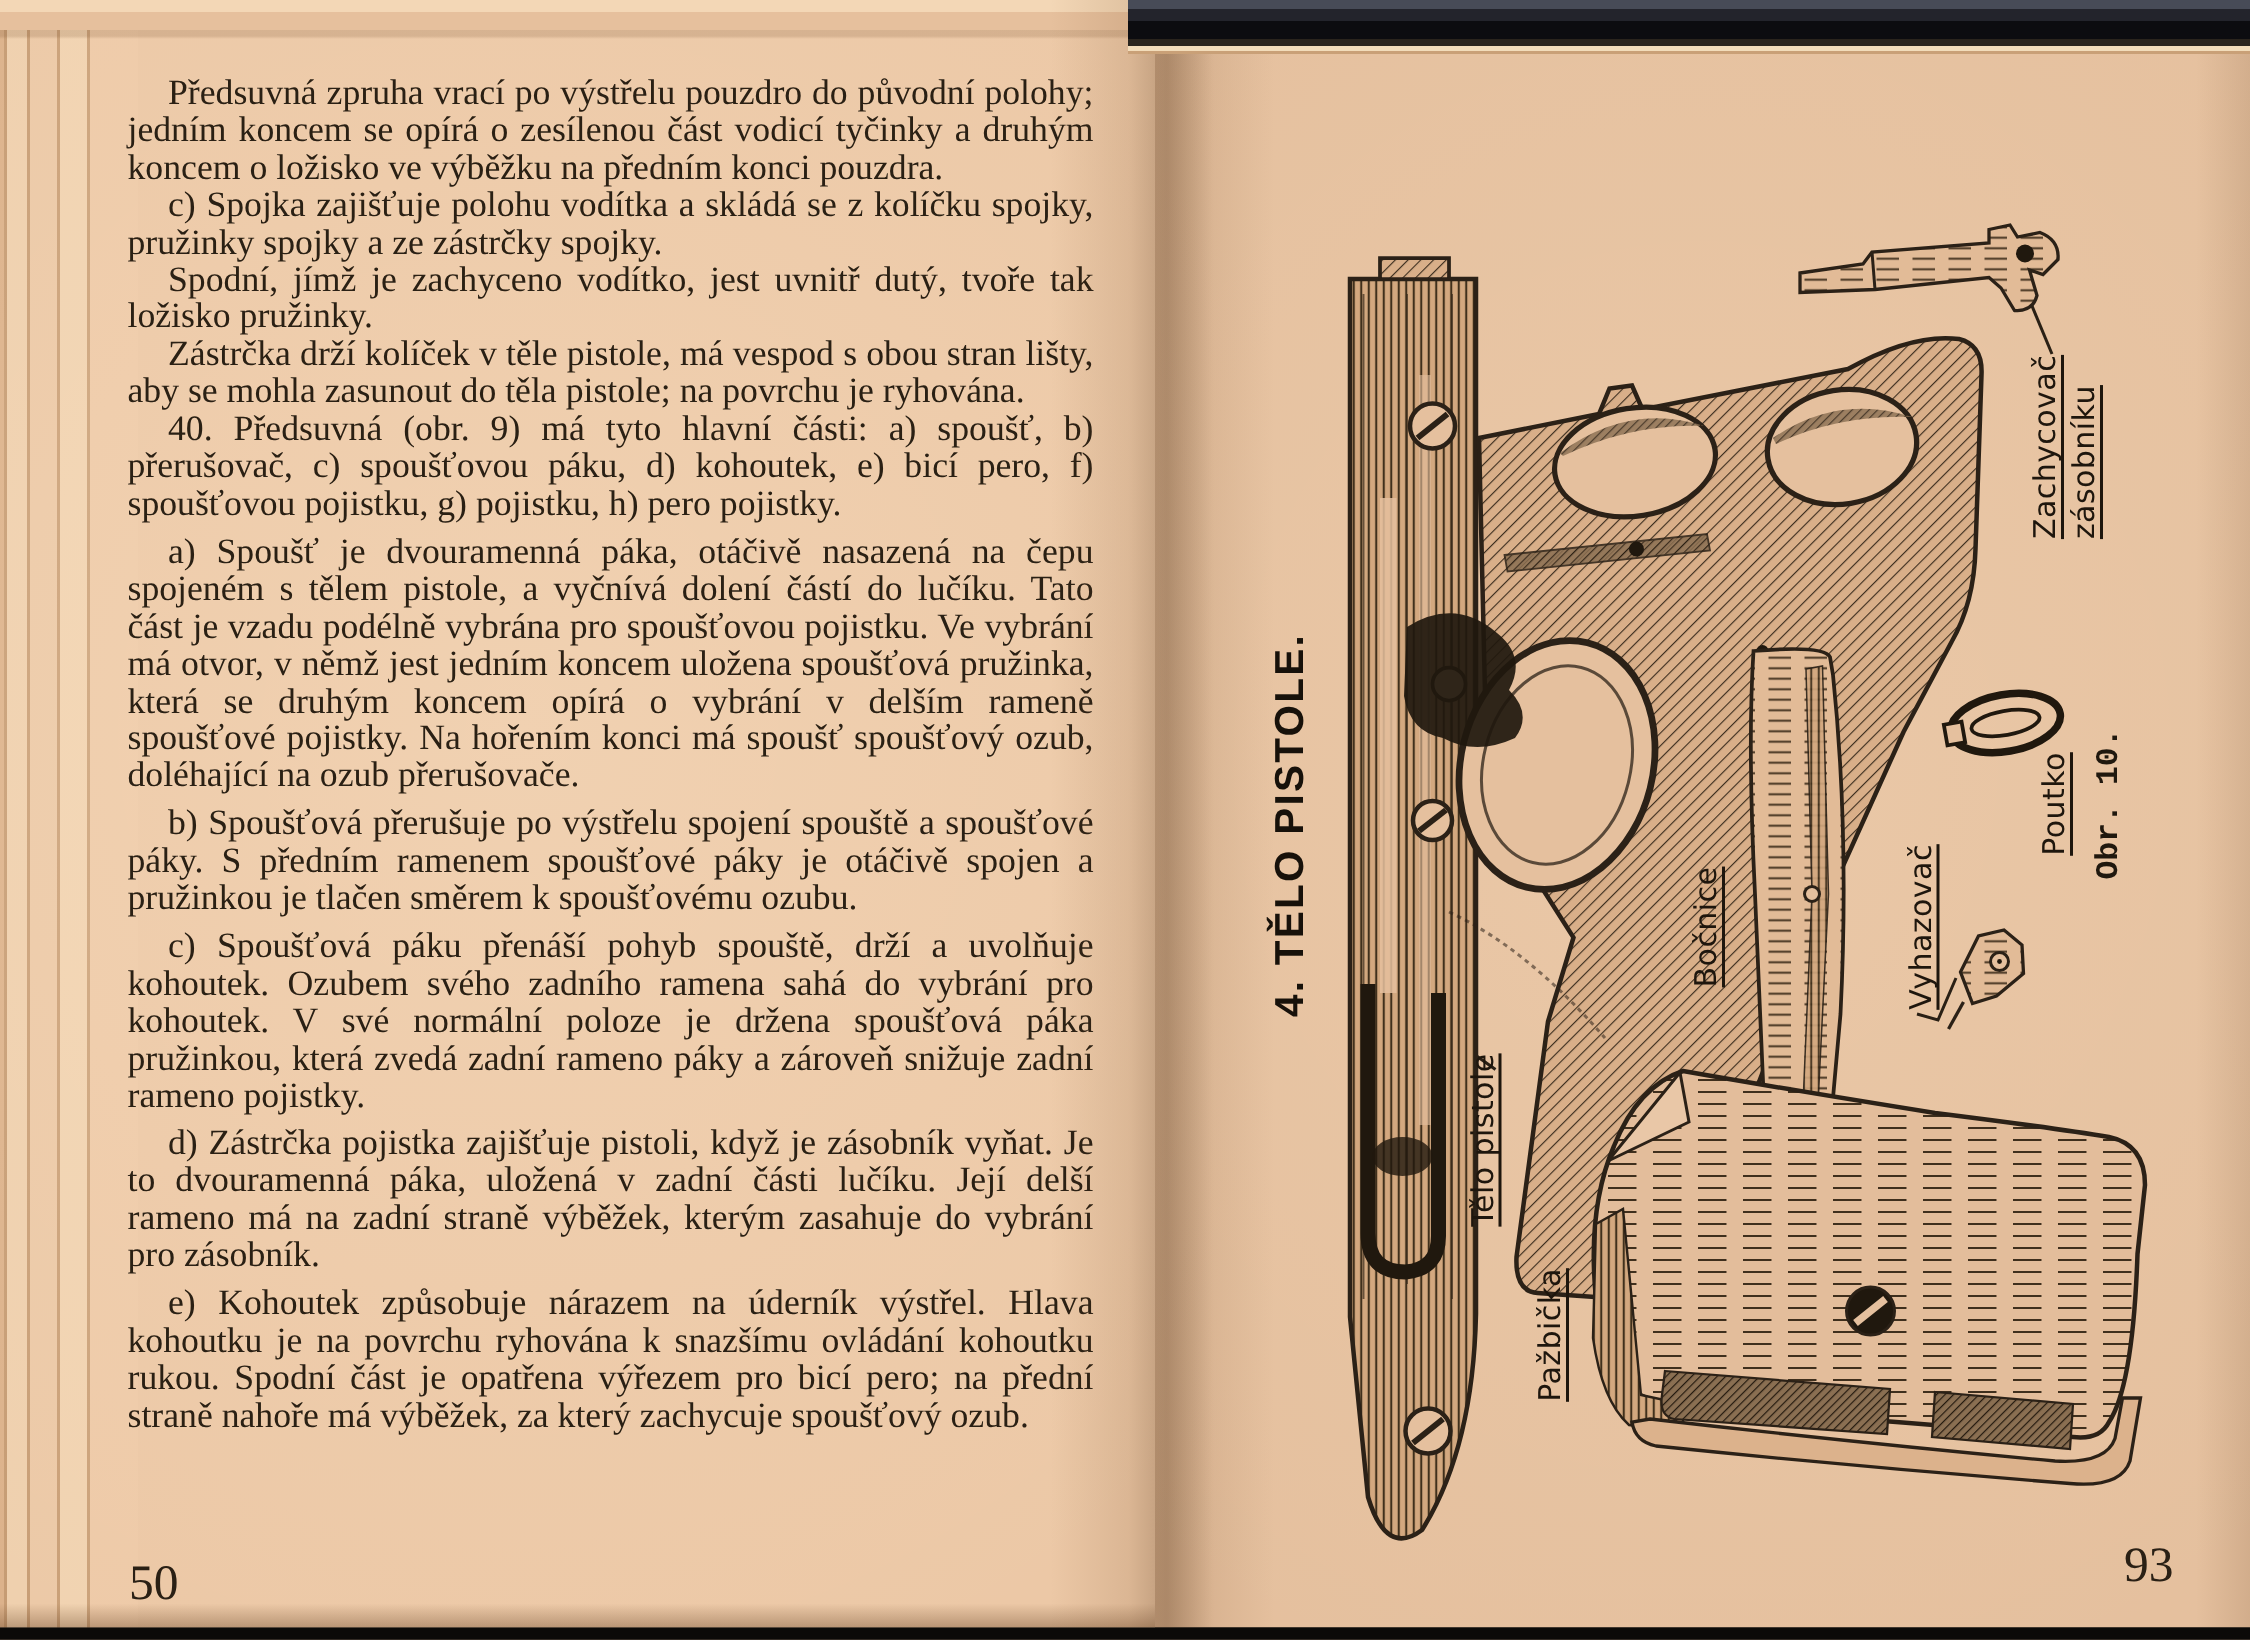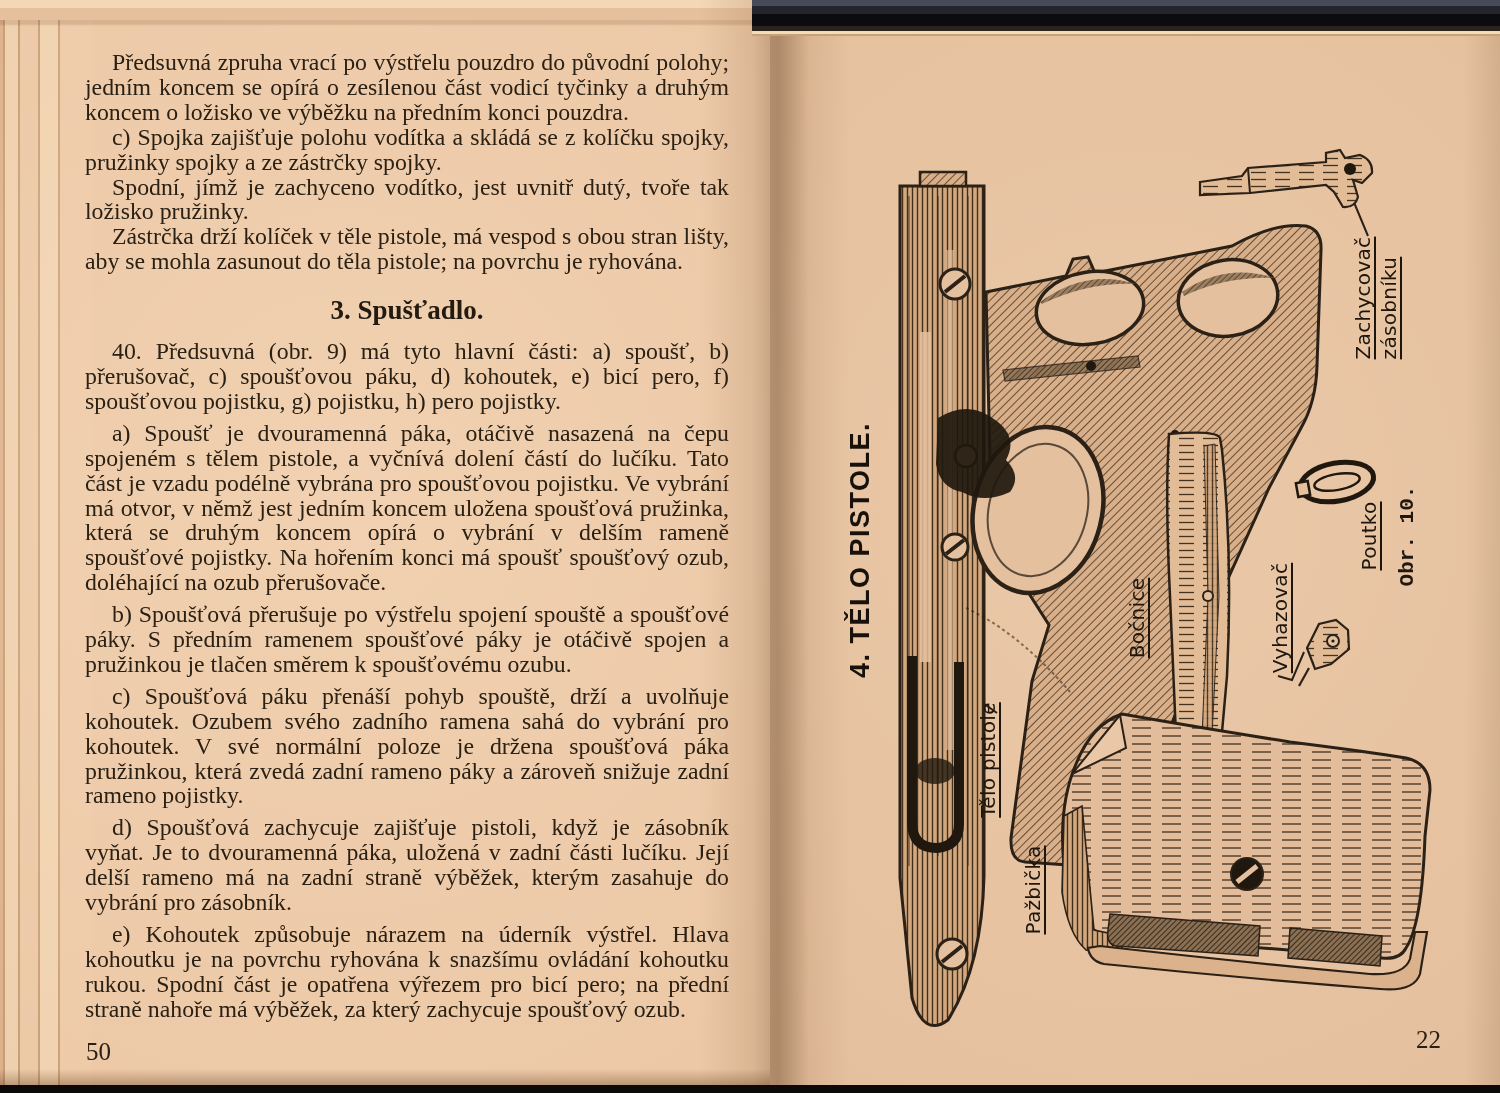--- a/index.html
+++ b/index.html
@@ -22,21 +22,21 @@
 
   .text-col { position:absolute; left:85px; top:50px; width:644px;
       font-size:23.8px; line-height:24.9px; color:#2a2014; text-align:justify;
       text-rendering:optimizeLegibility; }
   .para { margin:0; text-indent:27px; }
   .para.sp { margin-top:7px; }
   .sec-heading { margin:24px 0 16px; text-align:center; font-size:27px; font-weight:700;
       color:#241b10; }
   .b { font-weight:400; }
 
-  .pagenum { position:absolute; font-family:"Liberation Serif", serif; font-size:25px; color:#2a2015; }
+  .pagenum { position:absolute; font-family:"Liberation Serif", serif; font-size:33px; color:#2a2015; }
   .pagenum.pl { left:86px; top:1038px; }
   .pagenum.pr { left:646px; top:990px; }
 
   
   .gutter-shadow { position:absolute; left:700px; top:0; width:150px; height:1085px; pointer-events:none;
       background:linear-gradient(90deg, rgba(0,0,0,0) 0, rgba(115,72,36,.14) 35%, rgba(86,52,24,.30) 52%, rgba(115,72,36,.10) 72%, rgba(0,0,0,0) 100%); }
 
   
   .page-right { position:absolute; left:770px; top:36px; width:730px; height:1049px;
       background:
@@ -75,26 +75,25 @@
 <body>
 
 <div class="scan">
 
   <div class="page-left">
     <div class="text-col" id="left-col">
         <p class="para"><span class="b">Předsuvná zpruha</span><span> vrací po výstřelu pouzdro do původní polohy; jedním koncem se opírá o zesílenou část vodicí tyčinky a druhým koncem o ložisko ve výběžku na předním konci pouzdra.</span></p>
         <p class="para"><span>c) Spojka zajišťuje polohu vodítka a skládá se z kolíčku spojky, pružinky spojky a ze zástrčky spojky.</span></p>
         <p class="para"><span class="b">Spodní,</span><span> jímž je zachyceno vodítko, jest uvnitř dutý, tvoře tak ložisko pružinky.</span></p>
         <p class="para"><span class="b">Zástrčka</span><span> drží kolíček v těle pistole, má vespod s obou stran lišty, aby se mohla zasunout do těla pistole; na povrchu je ryhována.</span></p>
-        <h3 class="sec-heading">3. Spušťadlo.</h3>
         <p class="para"><span class="b">40.</span><span> Předsuvná (</span><span class="b">obr. 9</span><span>) má tyto hlavní části: a) spoušť, b) přerušovač, c) spoušťovou páku, d) kohoutek, e) bicí pero, f) spoušťovou pojistku, g) pojistku, h) pero pojistky.</span></p>
         <p class="para sp"><span>a) </span><span class="b">Spoušť</span><span> je dvouramenná páka, otáčivě nasazená na čepu spojeném s tělem pistole, a vyčnívá dolení částí do lučíku. Tato část je vzadu podélně vybrána pro spoušťovou pojistku. Ve vybrání má otvor, v němž jest jedním koncem uložena spoušťová pružinka, která se druhým koncem opírá o vybrání v delším rameně spoušťové pojistky. Na hořením konci má spoušť spoušťový ozub, doléhající na ozub přerušovače.</span></p>
         <p class="para sp"><span>b) </span><span class="b">Spoušťová</span><span> přerušuje po výstřelu spojení spouště a spoušťové páky. S předním ramenem spoušťové páky je otáčivě spojen a pružinkou je tlačen směrem k spoušťovému ozubu.</span></p>
         <p class="para sp"><span>c) </span><span class="b">Spoušťová páku</span><span> přenáší pohyb spouště, drží a uvolňuje kohoutek. Ozubem svého zadního ramena sahá do vybrání pro kohoutek. V své normální poloze je držena spoušťová páka pružinkou, která zvedá zadní rameno páky a zároveň snižuje zadní rameno pojistky.</span></p>
-        <p class="para sp"><span>d) </span><span class="b">Spoušťová zachycuje</span><span> zajišťuje pistoli, když je zásobník vyňat. Je to dvouramenná páka, uložená v zadní části lučíku. Její delší rameno má na zadní straně výběžek, kterým zasahuje do vybrání pro zásobník.</span></p>
+        <p class="para sp"><span>d) </span><span class="b">Zástrčka pojistka</span><span> zajišťuje pistoli, když je zásobník vyňat. Je to dvouramenná páka, uložená v zadní části lučíku. Její delší rameno má na zadní straně výběžek, kterým zasahuje do vybrání pro zásobník.</span></p>
         <p class="para sp"><span>e) </span><span class="b">Kohoutek</span><span> způsobuje nárazem na úderník výstřel. Hlava kohoutku je na povrchu ryhována k snazšímu ovládání kohoutku rukou. Spodní část je opatřena výřezem pro bicí pero; na přední straně nahoře má výběžek, za který zachycuje spoušťový ozub.</span></p>
       </div>
     <div class="pagenum pl">50</div>
   </div>
 
   <div class="page-right">
 
     <svg class="fig" width="730" height="1049" viewBox="0 0 730 1049">
       <defs>
         <pattern id="pFrame" width="6" height="6" patternUnits="userSpaceOnUse" patternTransform="rotate(45)">
@@ -217,19 +216,19 @@
       <span class="ln">Zachycovač</span>
       <span class="ln">zásobníku</span>
     </div>
     <div class="vlabel ul" id="lbl-poutko">Poutko</div>
     <div class="vlabel-mono" id="lbl-obr">Obr. 10.</div>
     <div class="vlabel ul" id="lbl-bocnice">Bočnice</div>
     <div class="vlabel ul" id="lbl-vyhazovac">Vyhazovač</div>
     <div class="vlabel ul" id="lbl-telo">Tělo pistole</div>
     <div class="vlabel ul" id="lbl-pazbicka">Pažbička</div>
 
-    <div class="pagenum pr">22</div>
+    <div class="pagenum pr">93</div>
   </div>
 
   <div class="gutter-shadow"></div>
   <div class="scan-strip top"></div>
   <div class="scan-strip bottom"></div>
 </div>
 
 </body></html>

